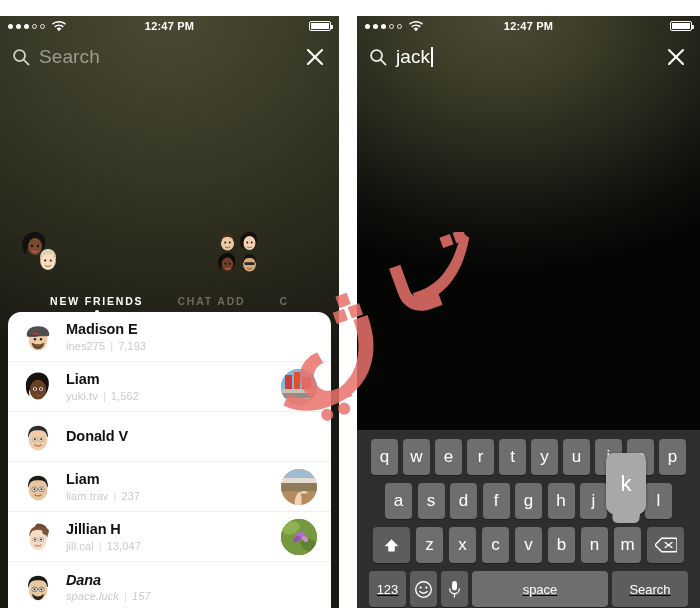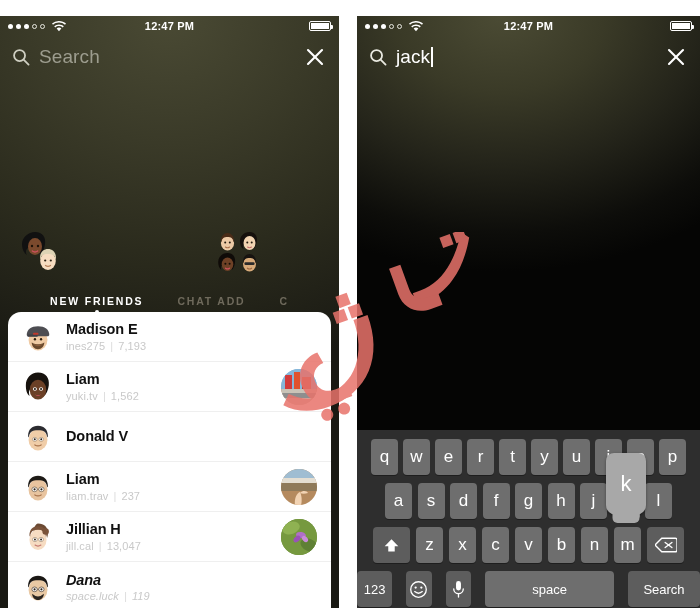--- a/index.html
+++ b/index.html
@@ -117,21 +117,21 @@
             min-width:72px; display:flex; align-items:center; justify-content:center; gap:4px;
             color:#8a4ff0; font-size:14px; font-weight:bold; background:#fff; }
   .addbtn .plus { font-size:15px; font-weight:bold; line-height:1; }
 
   
   .kbd { position:absolute; left:0; right:0; bottom:0; height:194px; background:#2e2e2e; }
   .krow { display:flex; justify-content:center; align-items:center; gap:5.5px; }
   .kr1 { padding-top:9px; gap:5px; }
   .kr2 { padding-top:8px; }
   .kr3 { padding-top:8px; gap:6px; }
-  .kr4 { padding-top:8px; gap:14px; }
+  .kr4 { padding-top:8px; gap:4px;text-decoration:underline; }
   .key { background:#6e6e6e; border-radius:4px; width:27px; height:36px; color:#fff;
          font-size:17px; display:flex; align-items:center; justify-content:center;
          box-shadow:0 1px 0 rgba(0,0,0,.35); font-weight:400; }
   .key.wide { width:37px; }
   .key.space { width:136px; font-size:13px; }
   .key.search { width:76px; font-size:13px; }
   .key.num { width:37px; font-size:13px; }
   .key.dark { background:#5d5d5d; }
   .key.pressed { background:#9a9a9a; position:relative; }
   .keypop { position:absolute; left:50%; transform:translateX(-50%); bottom:4px;
@@ -460,21 +460,21 @@
           <ellipse cx="16.2" cy="22.6" rx="3" ry="2.6" fill="#fff" stroke="#5f5143" stroke-width=".9"></ellipse>
           <ellipse cx="23.8" cy="22.6" rx="3" ry="2.6" fill="#fff" stroke="#5f5143" stroke-width=".9"></ellipse>
           <circle cx="16.2" cy="22.6" r="1.2" fill="#2b2117"></circle>
             <circle cx="23.8" cy="22.6" r="1.2" fill="#2b2117"></circle>
           <line x1="19.2" y1="22.6" x2="20.8" y2="22.6" stroke="#5f5143" stroke-width=".9"></line>
           <path d="M13.5 27.5q6.5 6 13 0c0 4-3 7-6.5 7s-6.5-3-6.5-7z" fill="#2b2520"></path>
         </svg>
         <div class="txt">
           <div class="n">Dana</div>
           <div class="sub">
-            <b>space.luck</b><span class="sep">|</span><b>119</b>
+            <b>space.luck</b><span class="sep">|</span><b>157</b>
           </div>
         </div>
       </div>
     </div>
   </div>
 
   <div class="gap"></div>
 
   <div class="phone phone-right">
     <div class="bg-olive-right"></div>

